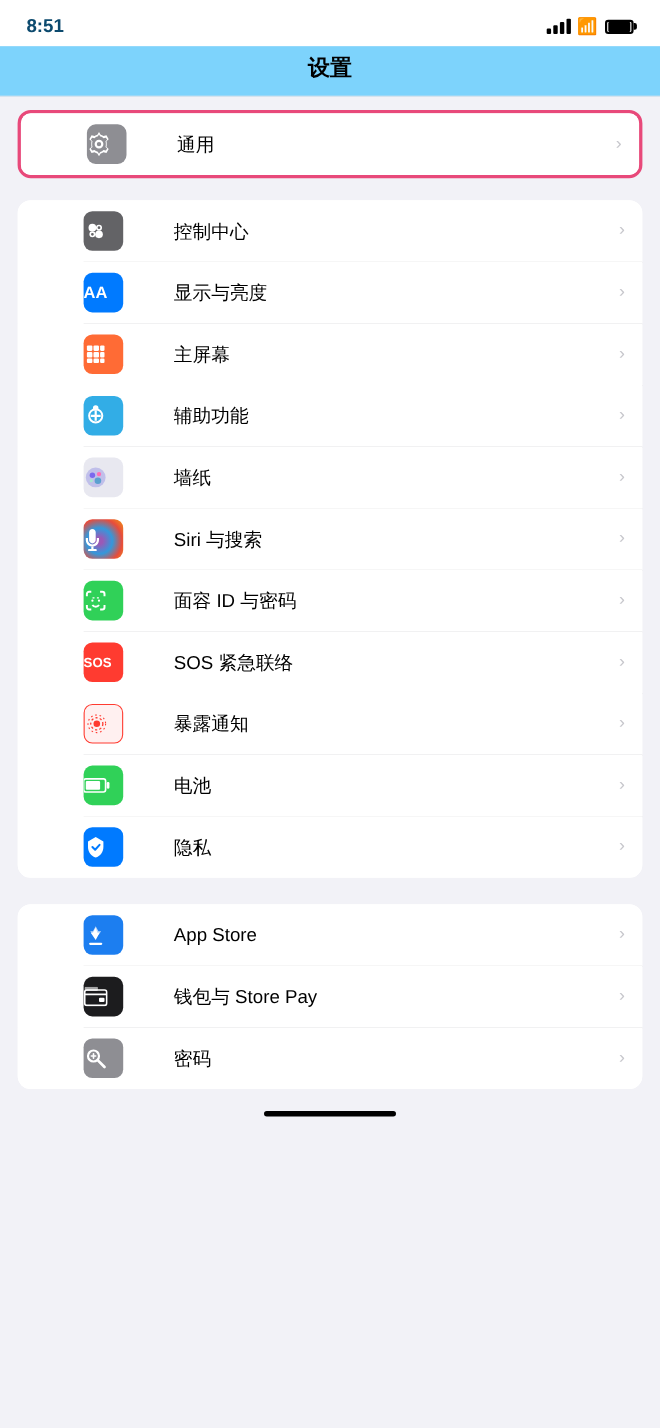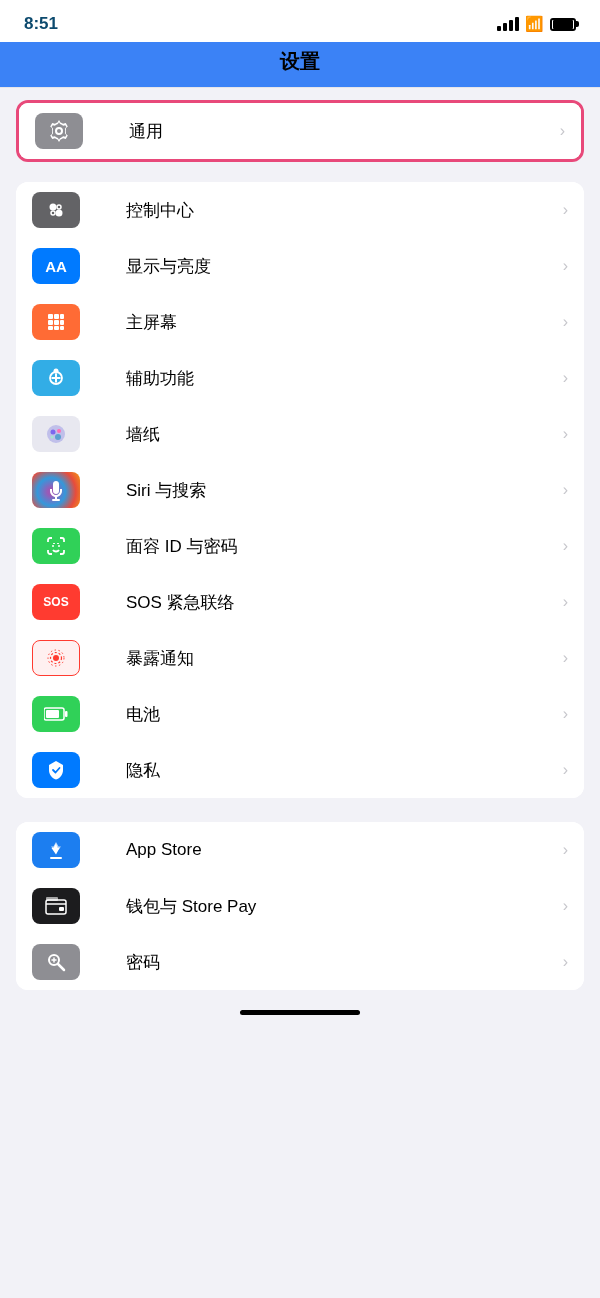--- a/index.html
+++ b/index.html
@@ -22,21 +22,21 @@
       font-size: 17px;
       font-weight: 600;
       color: #0c4a6e;
     }
     .status-icons {
       display: flex;
       align-items: center;
       gap: 6px;
     }
     .nav-title {
-      background: #3b82f6;
+      background: #7dd3fc;
       text-align: center;
       padding: 6px 0 12px;
       font-size: 20px;
       font-weight: 700;
       color: #000;
       border-bottom: 1px solid #e5e5ea;
     }
     .section {
       margin: 20px 0 0;
       background: #fff;
@@ -62,30 +62,30 @@
     .list-item:not(:last-child)::after {
       content: '';
       position: absolute;
       bottom: 0;
       left: 60px;
       right: 0;
       height: 0.5px;
       background: #c6c6c8;
     }
     .icon-wrap {
-      width: 48px;
+      width: 36px;
       height: 36px;
       border-radius: 8px;
       display: flex;
       align-items: center;
-      justify-content: center;
       margin-right: 14px;
       flex-shrink: 0;
       font-size: 20px;
       overflow: hidden;
+      margin-left: 44px;
     }
     .icon-gray { background: #8e8e93; }
     .item-label {
       flex: 1;
       font-size: 17px;
       color: #000;
     }
     .chevron {
       color: #c7c7cc;
       font-size: 16px;

